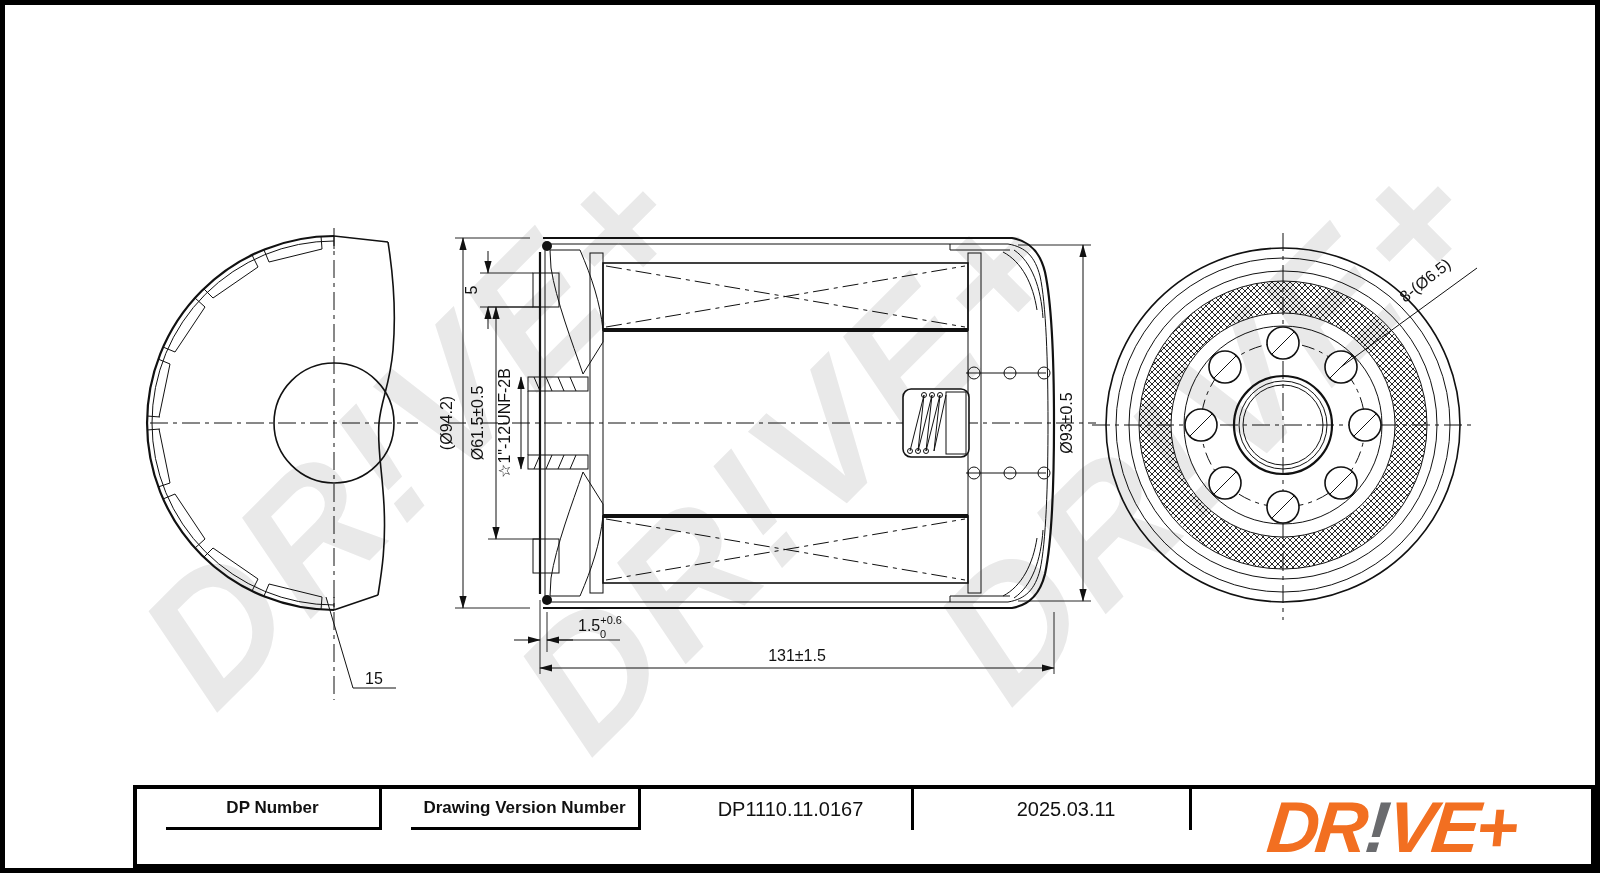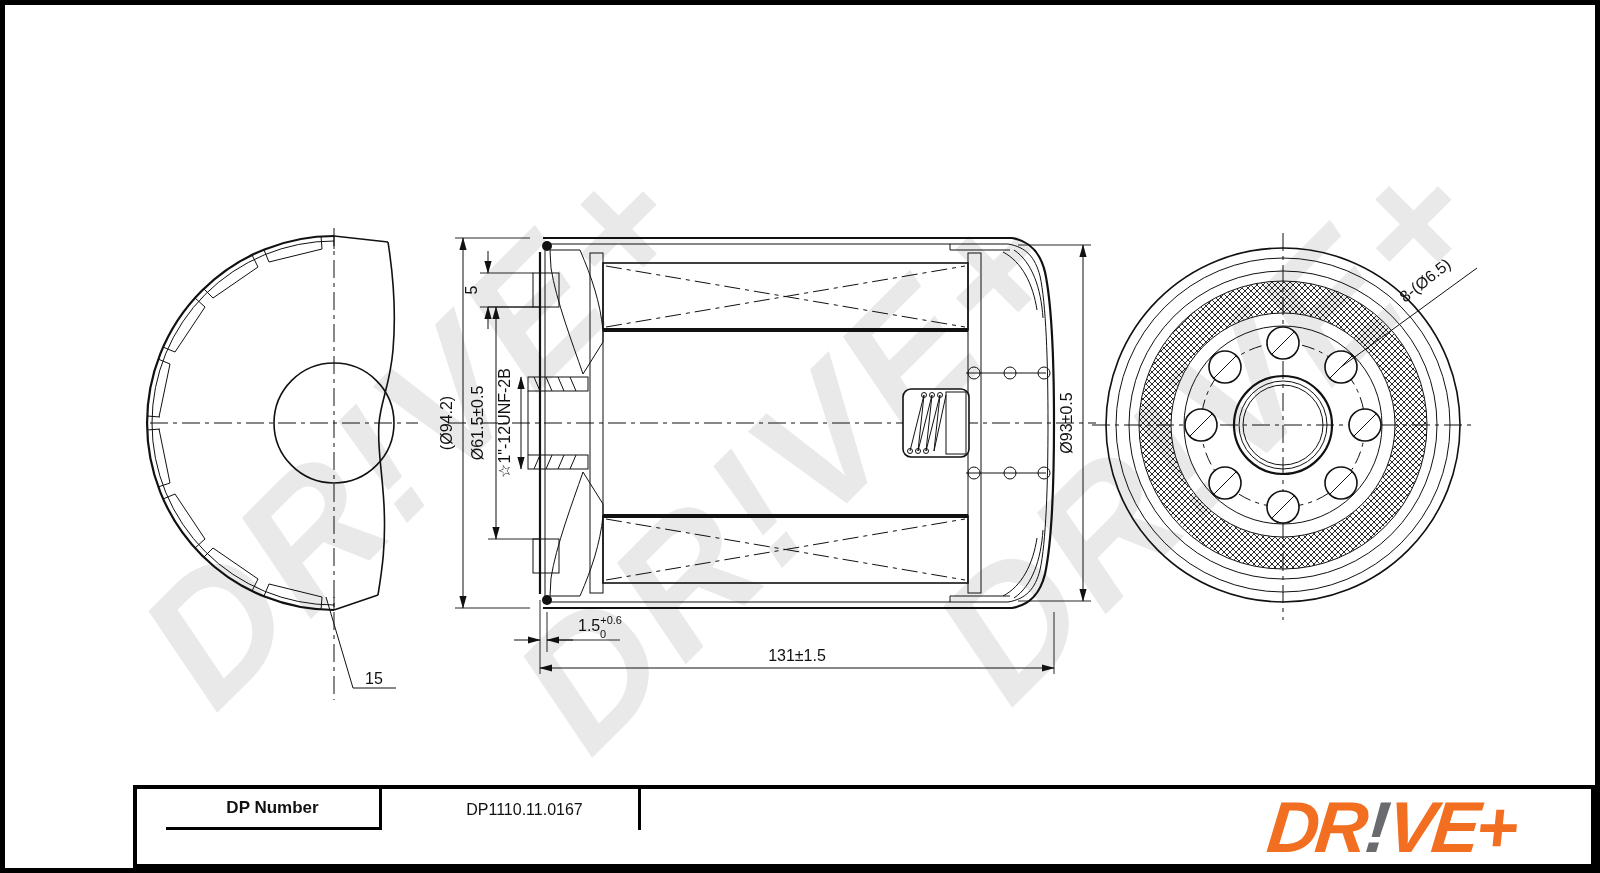--- a/index.html
+++ b/index.html
@@ -22,21 +22,21 @@
   .wm{font:italic 900 175px "Liberation Sans",sans-serif;fill:#e9e9e9;letter-spacing:6px;}
   .whitefill{fill:#fff;}
   
   .tblock{position:absolute;left:133px;top:785px;width:1462px;height:83px;box-sizing:border-box;
           border:4px solid #000;display:grid;z-index:6;background:#fff;
           grid-template-columns:245px 259px 273px 278px 1fr;grid-template-rows:41px 1fr;}
   .tb-cell{border-right:3px solid #000;border-bottom:3px solid #000;display:flex;
            align-items:center;justify-content:center;box-sizing:border-box;background:#fff;margin-left:29px;}
   .tb-cell.lastrow{border-bottom:none;}
   .th{font-weight:bold;font-size:17px;}
-  .td{font-size:16px;}
+  .td{font-size:20px;}
   .logo-cell{grid-column:5;grid-row:1/3;border-right:none;border-bottom:none;display:flex;
              align-items:center;justify-content:center;background:#fff;}
   .logo{font:italic 900 72px "Liberation Sans",sans-serif;letter-spacing:-4px;
         transform:skewX(-6deg);white-space:nowrap;line-height:1;}
   .logo .bang{margin:0 2px;}
 </style>
 </head>
 <body>
 
 <div class="frame"></div>
@@ -219,17 +219,19 @@
       <circle class="s15 whitefill" cx="1225" cy="367" r="16"></circle>
         <line class="s1" x1="1214" y1="378" x2="1236" y2="356"></line>
     </g>
     <line class="s1" x1="1341" y1="367" x2="1477" y2="268"></line>
     <text class="dt" transform="translate(1405,303) rotate(-38)">8-(Ø6.5)</text>
   </g>
 </svg>
 
 <div class="tblock">
   <div class="tb-cell th">DP Number</div>
+  <div class="tb-cell th">Drawing Version Number</div>
   <div class="logo-cell">
     <div class="logo" style="color: rgb(242, 111, 33);"><span>DR</span><span class="bang" style="color: rgb(106, 107, 110);">!</span><span>VE+</span></div>
   </div>
   <div class="tb-cell td lastrow">DP1110.11.0167</div>
+  <div class="tb-cell td lastrow">2025.03.11</div>
 </div>
 
 </body></html>

